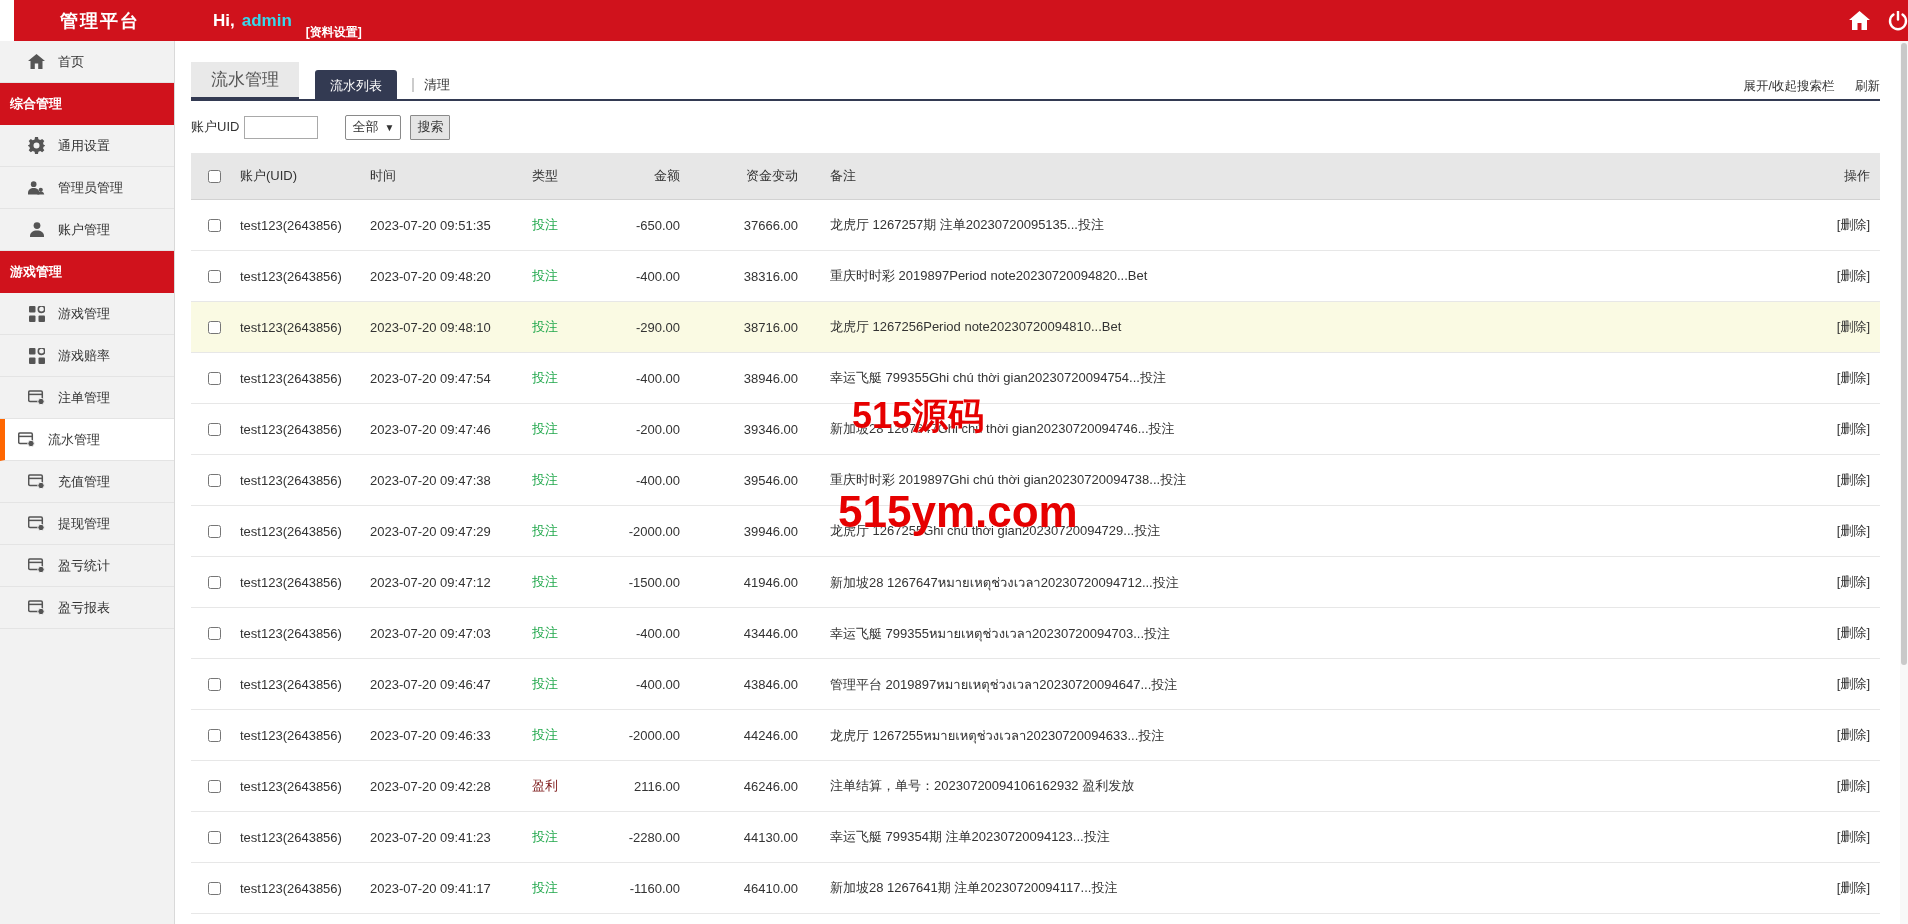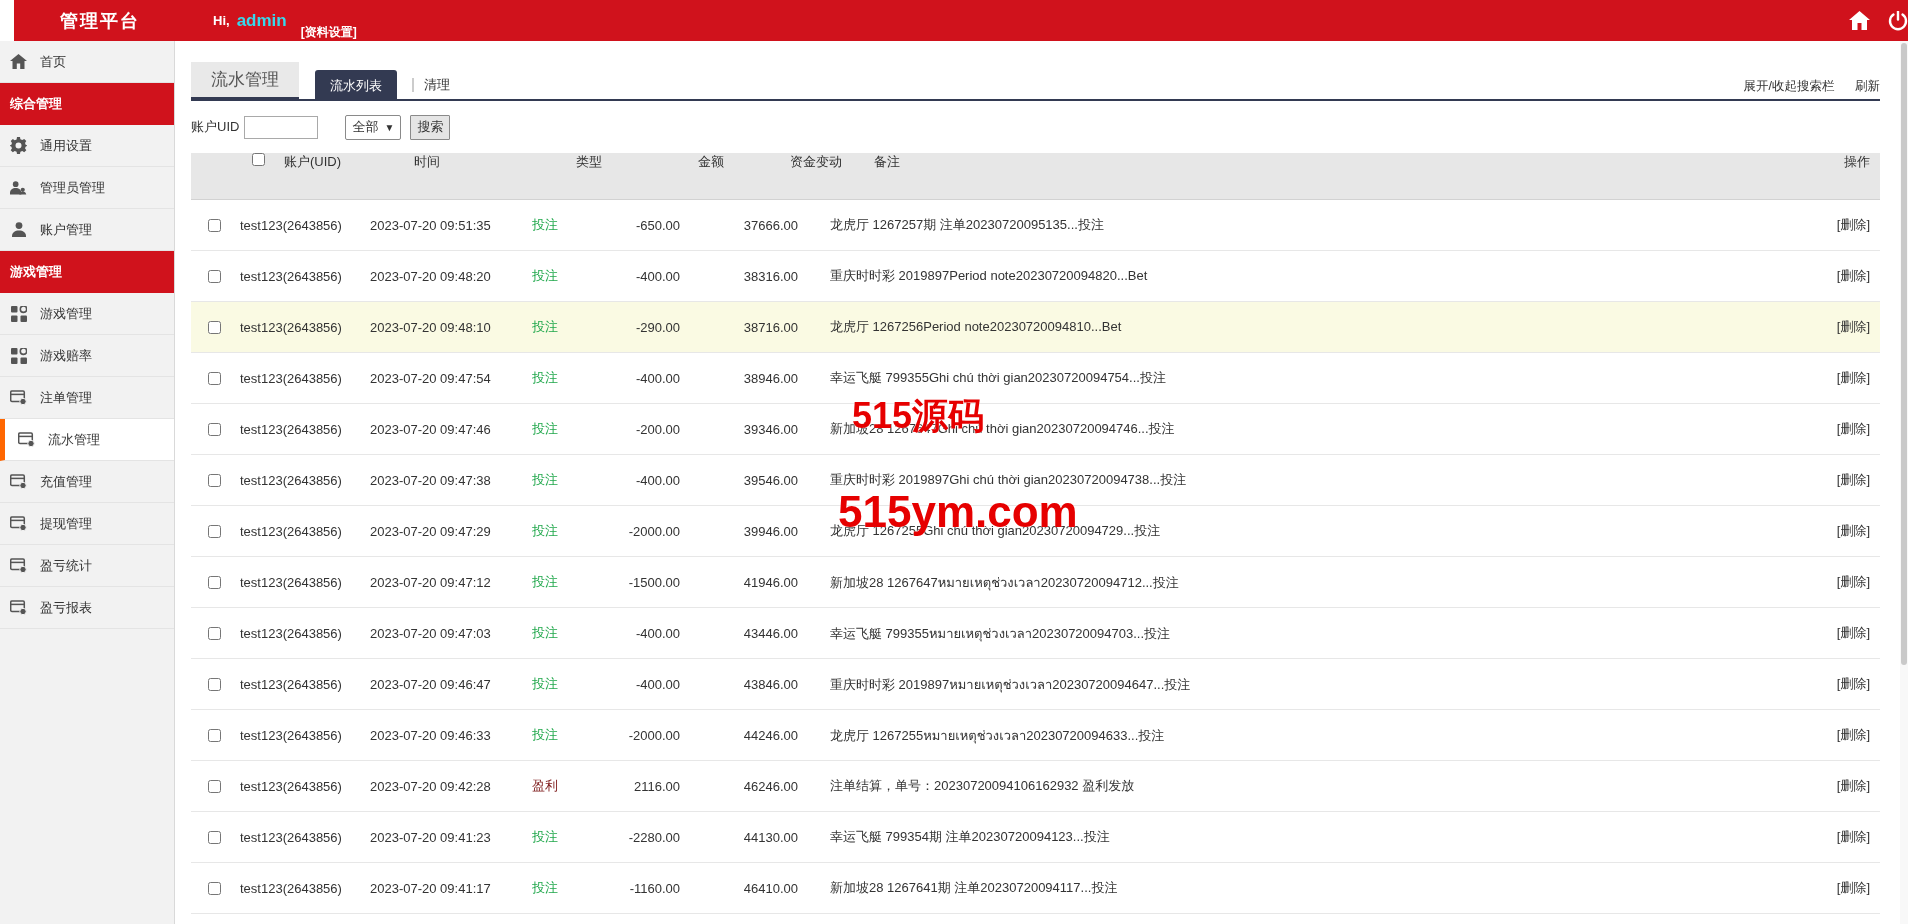--- a/index.html
+++ b/index.html
@@ -4,30 +4,30 @@
 <style>
   * { margin:0; padding:0; box-sizing:border-box; }
   html,body { width:1908px; height:924px; overflow:hidden; }
   body { font-family:"Liberation Sans", sans-serif; background:#fff; position:relative; color:#333; }
 
   
   .topbar { position:absolute; top:0; left:14px; width:1908px; height:41px; background:#d0121c; z-index:30; }
   .brand { position:absolute; left:46px; top:0; height:41px; display:flex; align-items:center;
            color:#fff; font-size:18px; font-weight:bold; letter-spacing:2px; }
   .greet { position:absolute; left:199px; top:0; height:41px; display:flex; align-items:center; }
-  .greet .hi { color:#fff; font-size:13px; font-weight:bold; }
+  .greet .hi { color:#fff; font-size:17px; font-weight:bold; }
   .greet .uname { color:#38d8ec; font-size:17px; font-weight:bold; margin-left:7px; }
   .greet .profile { color:#fff; font-size:12px; font-weight:bold; margin-left:14px;margin-top:24px; }
   .top-icons { position:absolute; right:14px; top:0; height:41px; display:flex; align-items:center; gap:18px; }
   .top-icons svg { display:block; }
 
   
   .sidebar { position:absolute; top:41px; left:0; width:175px; height:883px;
              background:#f2f2f2; border-right:1px solid #d9d9d9; z-index:20; }
-  .side-item { height:42px; display:flex; align-items:center; padding-left:10px;
+  .side-item { height:42px; display:flex; align-items:center; padding-left:28px;
                border-bottom:1px solid #e4e4e4; font-size:13px; color:#333; cursor:pointer; background:#f2f2f2; }
   .side-item .icon { width:17px; height:17px; display:flex; align-items:center; justify-content:center; }
   .side-item .lbl { margin-left:13px; }
   .side-item.active { background:#fff; border-left:5px solid #ff6600; padding-left:13px; }
   .side-section { height:42px; display:flex; align-items:center; padding-left:10px;
                   background:#d0121c; color:#fff; font-size:13px; font-weight:bold; cursor:pointer; }
 
   
   .main { position:absolute; top:41px; left:176px; width:1732px; height:883px; background:#fff; }
   .tabbar { position:relative; margin:21px 28px 0 15px; height:39px; }
@@ -50,22 +50,22 @@
   .fake-select { margin-left:27px; width:56px; height:25px; border:1px solid #8a8a8a; background:#fff;
                  display:flex; align-items:center; justify-content:space-between; padding:0 6px;
                  font-size:13px; color:#333; border-radius:2px; cursor:pointer;text-align:center; }
   .fake-select .chev { font-size:10px; color:#333; }
   .search-btn { margin-left:9px; width:40px; height:25px; background:#e5e5e5; border:1px solid #8a8a8a;
                 font-size:13px; color:#333; border-radius:1px; cursor:pointer;
                 font-family:"Liberation Sans", sans-serif; }
 
   
   .tbl { margin:13px 28px 0 15px; }
-  .thead { height:47px; background:#e7e7e7; display:flex; 
-           font-size:13px; color:#333; border-bottom:1px solid #d2d2d2;padding-left:44px; }
+  .thead { height:47px; background:#e7e7e7; display:flex; align-items:center;
+           font-size:13px; color:#333; border-bottom:1px solid #d2d2d2; }
   .trow { height:51px; background:#fff; display:flex; align-items:center;
           font-size:13px; color:#333; border-bottom:1px solid #e7e7e7; }
   .trow.hl { background:#fafae3; }
   .c-check { width:41px; padding-left:17px; }
   .c-check input { width:13px; height:13px; margin:0; display:block; }
   .c-uid { width:138px; padding-left:8px; }
   .c-time { width:155px; }
   .c-type { width:60px; padding-left:7px; }
   .c-amt { width:95px; text-align:right; }
   .c-bal { width:118px; text-align:right; }
@@ -390,21 +390,21 @@
 
   <div class="trow">
     <div class="c-check">
             <input type="checkbox" style="">
           </div>
     <div class="c-uid">test123(2643856)</div>
     <div class="c-time">2023-07-20 09:46:47</div>
     <div class="c-type" style="color: rgb(33, 168, 76);">投注</div>
     <div class="c-amt">-400.00</div>
     <div class="c-bal">43846.00</div>
-    <div class="c-remark">重庆时时彩 2019897หมายเหตุช่วงเวลา20230720094647...投注</div>
+    <div class="c-remark">管理平台 2019897หมายเหตุช่วงเวลา20230720094647...投注</div>
     <div class="c-act"><a>[删除]</a></div>
   </div>
 
   <div class="trow">
     <div class="c-check">
             <input type="checkbox" style="">
           </div>
     <div class="c-uid">test123(2643856)</div>
     <div class="c-time">2023-07-20 09:46:33</div>
     <div class="c-type" style="color: rgb(33, 168, 76);">投注</div>

